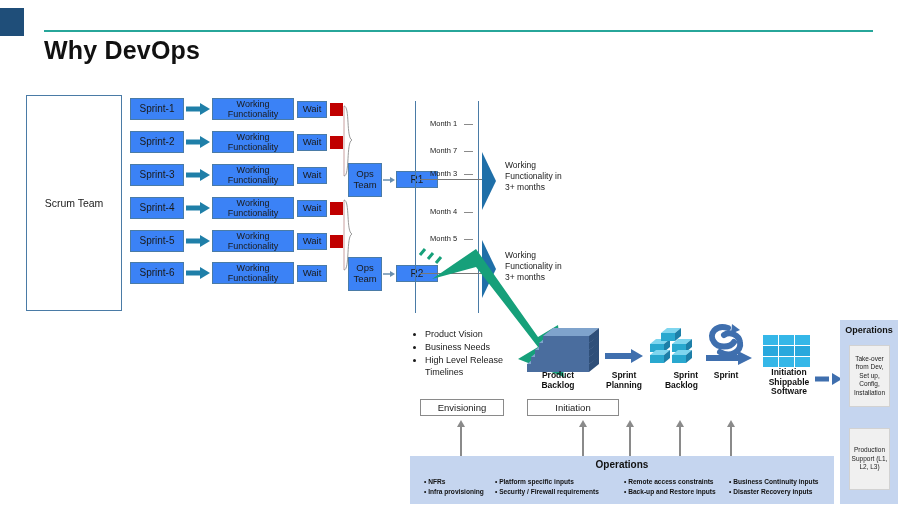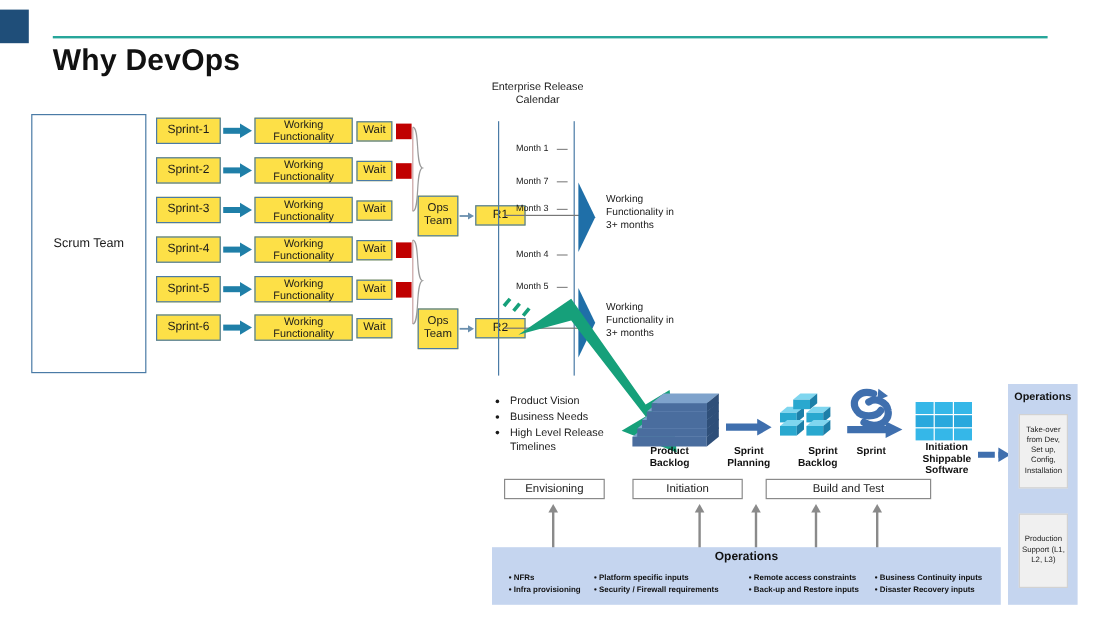--- a/index.html
+++ b/index.html
@@ -9,21 +9,21 @@
     color:#1a1a1a;position:relative;
   }
   .slide{position:absolute;inset:0;}
 
   
   #accent-square{position:absolute;left:0;top:8px;width:24px;height:28px;background:#1f4e79;}
   #title-rule{position:absolute;left:44px;top:30px;width:829px;height:2px;background:#27a69a;}
   #page-title{position:absolute;left:44px;top:36px;font-size:25px;font-weight:bold;letter-spacing:.2px;color:#111;}
 
   
-  .bx{position:absolute;box-sizing:border-box;border:1px solid #4a7ba6;background:#fde047;
+  .bx{position:absolute;box-sizing:border-box;border:1px solid #4a7ba6;background:#3b82f6;
       display:flex;align-items:center;justify-content:center;text-align:center;
       font-size:9.5px;line-height:1.12;color:#1a1a1a;}
 
   
   #scrum-team{left:26px;top:95px;width:96px;height:216px;border:1px solid #4a7ba6;background:#fff;
     position:absolute;box-sizing:border-box;display:flex;align-items:center;justify-content:center;font-size:10.5px;}
 
   
   .sprint-box{width:54px;height:22px;font-size:10px;}
   .wf-box{width:82px;height:22px;font-size:9px;}
@@ -147,21 +147,20 @@
       <path d="M7,5 L12,8 L7,11 Z" fill="#6a8fae"></path>
     </svg>
   <svg style="left:383px;top:266px;" width="14" height="16">
       <path d="M0,8 L8,8" stroke="#6a8fae" stroke-width="1.5"></path>
       <path d="M7,5 L12,8 L7,11 Z" fill="#6a8fae"></path>
     </svg>
 
   <div class="bx r-box" style="left:396px;top:171px;">R1</div>
   <div class="bx r-box" style="left:396px;top:265px;">R2</div>
 
-  <div id="cal-title">Enterprise Release Calendar</div>
   <div id="calendar"></div>
   <div class="cal-month" style="left:430px;top:119px;">Month 1</div>
   <div class="cal-tick" style="left:464px;top:124px;width:9px;"></div>
   <div class="cal-month" style="left:430px;top:146px;">Month 7</div>
   <div class="cal-tick" style="left:464px;top:151px;width:9px;"></div>
   <div class="cal-month" style="left:430px;top:169px;">Month 3</div>
   <div class="cal-tick" style="left:464px;top:174px;width:9px;"></div>
   <div class="cal-month" style="left:430px;top:207px;">Month 4</div>
   <div class="cal-tick" style="left:464px;top:212px;width:9px;"></div>
   <div class="cal-month" style="left:430px;top:234px;">Month 5</div>
@@ -268,21 +267,20 @@
   </svg>
   <div class="stage-label" style="left:758px;top:368px;width:62px;">Initiation Shippable Software</div>
 
   <svg style="left:815px;top:372px;" width="28" height="14">
       <path d="M0,7 L18,7" stroke="#3f6fae" stroke-width="5" stroke-dasharray="14 3"></path>
       <path d="M17,1 L27,7 L17,13 Z" fill="#3f6fae"></path>
     </svg>
 
   <div class="phase-box" style="left:420px;top:399px;width:84px;">Envisioning</div>
   <div class="phase-box" style="left:527px;top:399px;width:92px;">Initiation</div>
-  <div class="phase-box" style="left:638px;top:399px;width:138px;">Build and Test</div>
 
   <svg class="up-arrow" style="left:457px;top:420px;" width="9" height="38">
       <path d="M4,38 L4,6" stroke="#8a8a8a" stroke-width="2"></path>
       <path d="M0,7 L4,0 L8,7 Z" fill="#8a8a8a"></path>
     </svg>
   <svg class="up-arrow" style="left:579px;top:420px;" width="9" height="38">
       <path d="M4,38 L4,6" stroke="#8a8a8a" stroke-width="2"></path>
       <path d="M0,7 L4,0 L8,7 Z" fill="#8a8a8a"></path>
     </svg>
   <svg class="up-arrow" style="left:626px;top:420px;" width="9" height="38">

